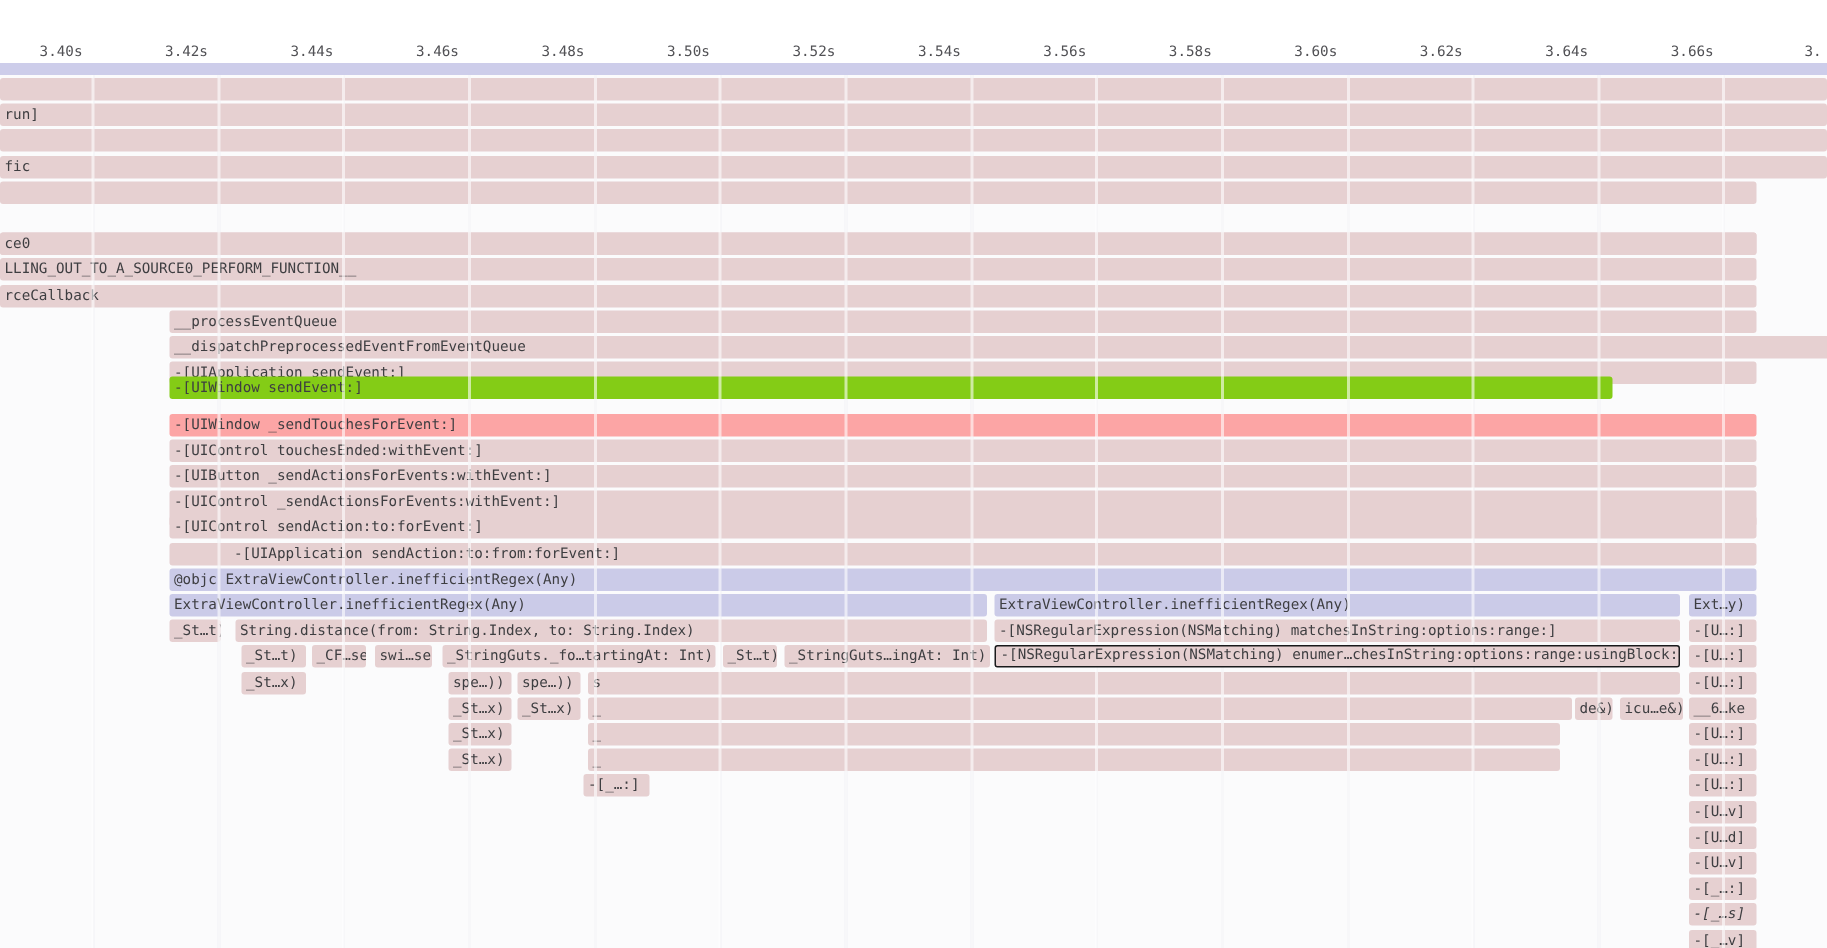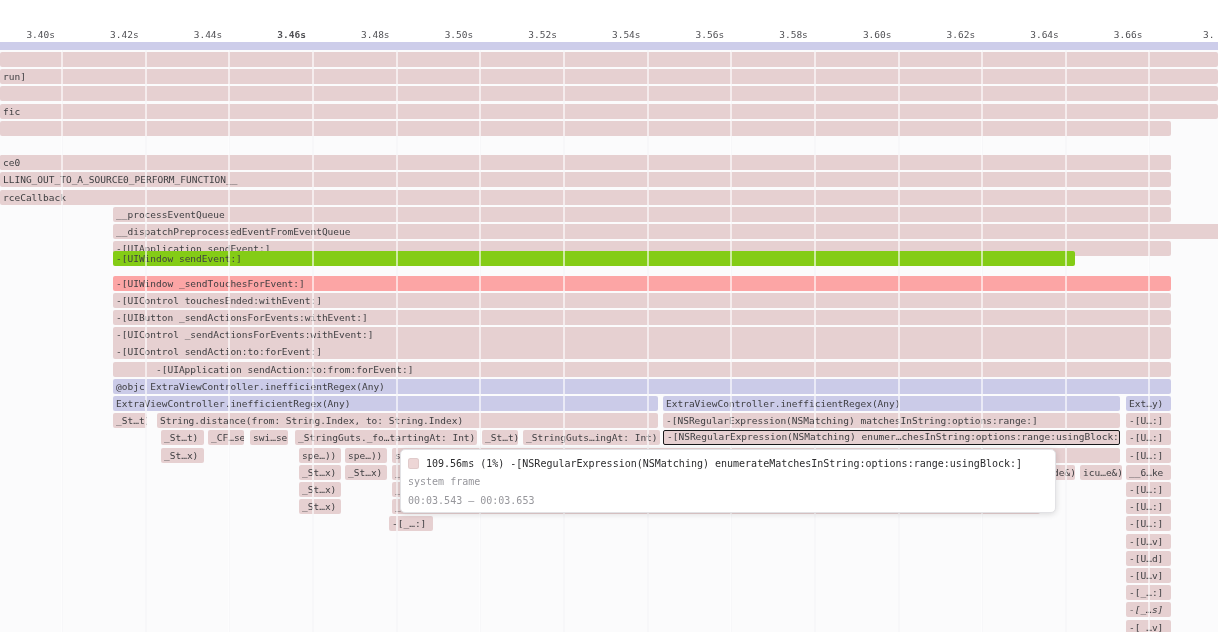--- a/index.html
+++ b/index.html
@@ -44,21 +44,21 @@
   #tooltip .tt-line3{position:absolute;left:7px;top:44px;height:13px;line-height:13px;color:#97979c;white-space:nowrap;}
 </style>
 </head>
 <body>
 
 <div id="stage">
   <div id="axis">
       <div class="tick" style="left: -5px;">3.40s</div>
       <div class="tick" style="left: 78.65px;">3.42s</div>
       <div class="tick" style="left: 162.3px;">3.44s</div>
-      <div class="tick" style="left: 245.95px; font-weight: bold;">3.46s</div>
+      <div class="tick" style="left: 245.95px;">3.46s</div>
       <div class="tick" style="left: 329.6px;">3.48s</div>
       <div class="tick" style="left: 413.25px;">3.50s</div>
       <div class="tick" style="left: 496.9px;">3.52s</div>
       <div class="tick" style="left: 580.55px;">3.54s</div>
       <div class="tick" style="left: 664.2px;">3.56s</div>
       <div class="tick" style="left: 747.85px;">3.58s</div>
       <div class="tick" style="left: 831.5px;">3.60s</div>
       <div class="tick" style="left: 915.15px;">3.62s</div>
       <div class="tick" style="left: 998.8px;">3.64s</div>
       <div class="tick" style="left: 1082.45px;">3.66s</div>
@@ -153,18 +153,13 @@
       <div class="gridline-hi" style="left: 562.9px;"></div>
       <div class="gridline-hi" style="left: 646.55px;"></div>
       <div class="gridline-hi" style="left: 730.2px;"></div>
       <div class="gridline-hi" style="left: 813.85px;"></div>
       <div class="gridline-hi" style="left: 897.5px;"></div>
       <div class="gridline-hi" style="left: 981.15px;"></div>
       <div class="gridline-hi" style="left: 1064.8px;"></div>
       <div class="gridline-hi" style="left: 1148.45px;"></div>
     </div>
 
-  <div id="tooltip" style="left: 400px; top: 449px; width: 654px; height: 62px;">
-    <div class="tt-line1"><span id="tt-swatch" style="background: rgb(237, 214, 214);"></span><span>109.56ms (1%) -[NSRegularExpression(NSMatching) enumerateMatchesInString:options:range:usingBlock:]</span></div>
-    <div class="tt-line2">system frame</div>
-    <div class="tt-line3">00:03.543 — 00:03.653</div>
-  </div>
 </div>
 
 </body></html>

